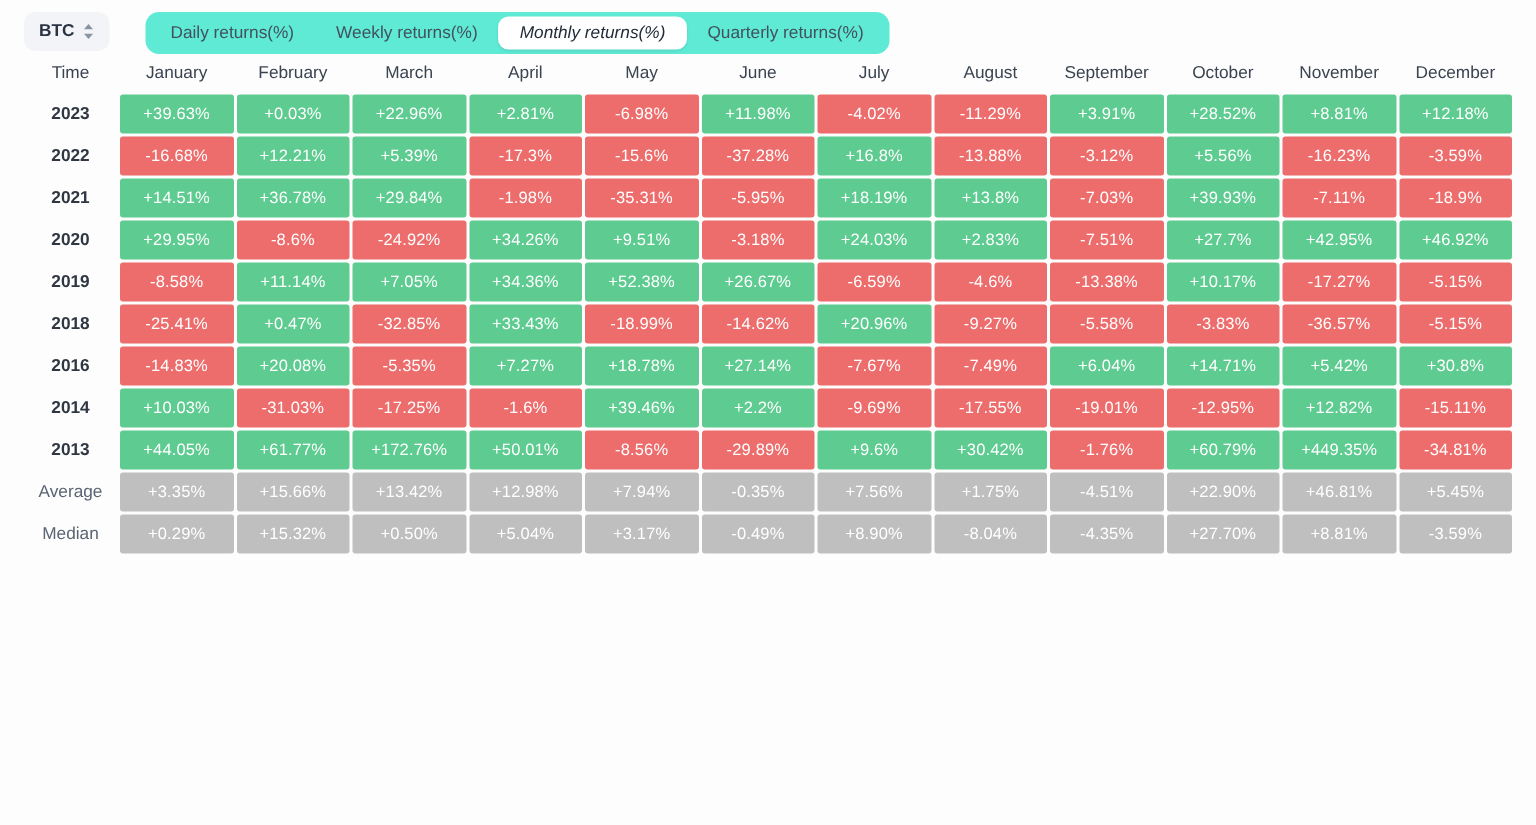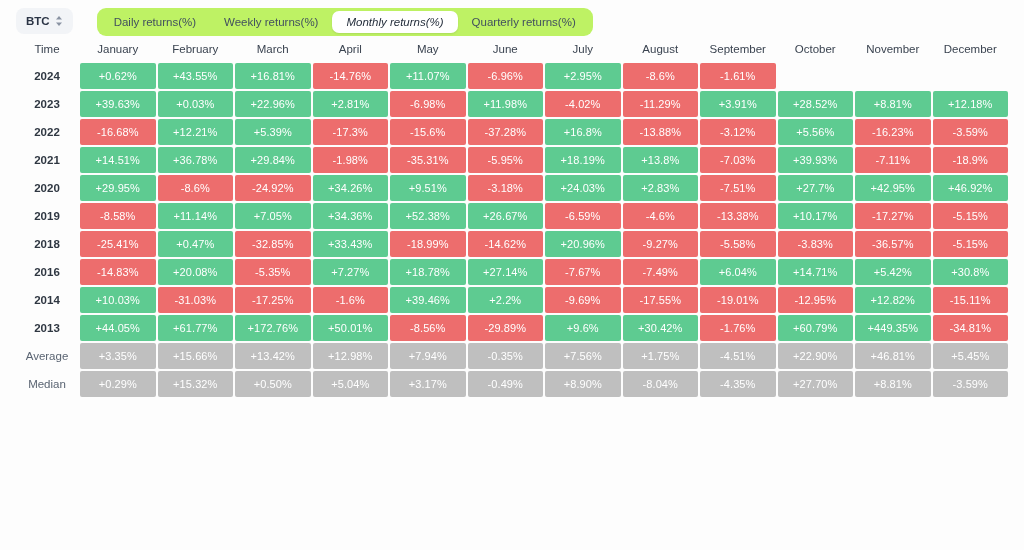--- a/index.html
+++ b/index.html
@@ -49,21 +49,21 @@
     display: inline-flex;
     flex-direction: column;
     line-height: 0;
     color: #8a93a3;
   }
   .asset-select .chev svg { display: block; }
 
   .tabs {
     display: inline-flex;
     align-items: center;
-    background: #bef264;
+    background: #5eead4;
     border-radius: 9px;
     height: 28px;
     padding: 3px;
     box-sizing: border-box;
   }
   .tab {
     font-size: 11.5px;
     color: #42505f;
     padding: 0 14px;
     height: 22px;
@@ -186,35 +186,20 @@
             <th>July</th>
             <th>August</th>
             <th>September</th>
             <th>October</th>
             <th>November</th>
             <th>December</th>
           </tr>
       </thead>
       <tbody id="body">
           <tr>
-            <th class="rowlab">2024</th>
-            <td class="pos">+0.62%</td>
-            <td class="pos">+43.55%</td>
-            <td class="pos">+16.81%</td>
-            <td class="neg">-14.76%</td>
-            <td class="pos">+11.07%</td>
-            <td class="neg">-6.96%</td>
-            <td class="pos">+2.95%</td>
-            <td class="neg">-8.6%</td>
-            <td class="neg">-1.61%</td>
-            <td class="empty"></td>
-            <td class="empty"></td>
-            <td class="empty"></td>
-          </tr>
-          <tr>
             <th class="rowlab">2023</th>
             <td class="pos">+39.63%</td>
             <td class="pos">+0.03%</td>
             <td class="pos">+22.96%</td>
             <td class="pos">+2.81%</td>
             <td class="neg">-6.98%</td>
             <td class="pos">+11.98%</td>
             <td class="neg">-4.02%</td>
             <td class="neg">-11.29%</td>
             <td class="pos">+3.91%</td>

